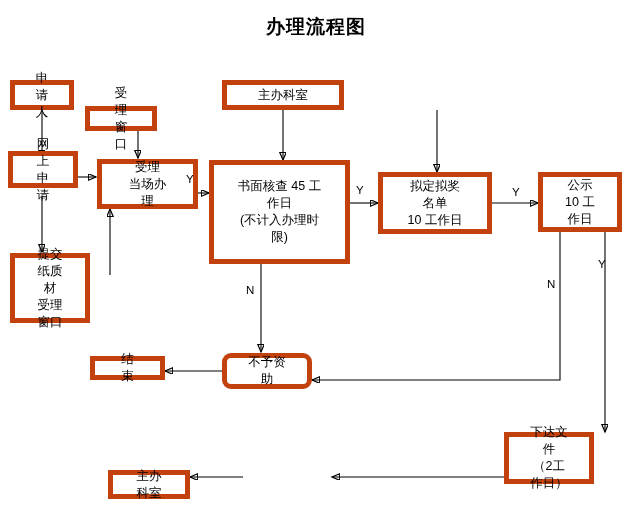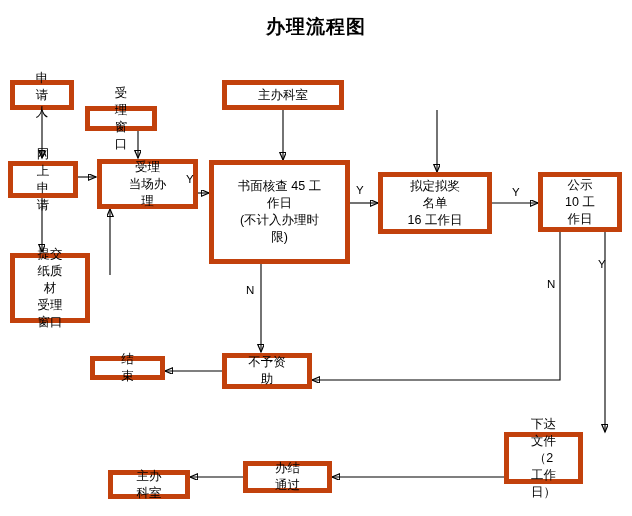--- a/index.html
+++ b/index.html
@@ -106,39 +106,38 @@
 
     <line x1="504" y1="477" x2="332" y2="477" marker-end="url(#arrow)"></line>
 
     <line x1="243" y1="477" x2="190" y2="477" marker-end="url(#arrow)"></line>
   </svg>
 
   <div class="node" style="left:10px;  top:80px;  width:64px;  height:30px;">申请人</div>
   <div class="node" style="left:85px; top:80px;  width:72px;  height:25px;margin-top:26px;">受理窗口</div>
   <div class="node" style="left:222px; top:80px;  width:122px; height:30px;">主办科室</div>
 
-  <div class="node" style="left:8px;   top:161px; width:70px;  height:37px;">网上申请</div>
+  <div class="node" style="left:8px;   top:151px; width:70px;  height:37px;">网上申请</div>
   <div class="node" style="left:97px;  top:159px; width:101px;  height:50px;">受理
 当场办理</div>
   <div class="node" style="left:209px; top:160px; width:141px; height:104px;">书面核查 45 工作日
 (不计入办理时限)</div>
   <div class="node" style="left:378px; top:172px; width:114px; height:62px;">拟定拟奖名单
-16 工作日</div>
+10 工作日</div>
   <div class="node" style="left:538px; top:172px; width:84px;  height:60px;">公示
 10 工作日</div>
 
   <div class="node" style="left:10px;  top:253px; width:80px;  height:70px;">提交纸质材
 受理窗口</div>
 
   <div class="node" style="left:90px;  top:356px; width:75px;  height:24px;">结束</div>
-  <div class="node" style="left:222px; top:353px; width:90px;  height:36px;">不予资助</div>
+  <div class="node" style="left:222px; top:353px; width:90px;  height:36px;border-radius:9px;">不予资助</div>
 
-  <div class="node" style="left:504px; top:432px; width:79px;  height:52px;">下达文件
+  <div class="node" style="left:504px; top:432px; width:90px;  height:52px;">下达文件
 （2工作日）</div>
-  <div class="node" style="left:243px; top:461px; width:89px;  height:32px;">办结通过</div>
   <div class="node" style="left:108px; top:470px; width:82px;  height:29px;">主办科室</div>
 
   <div class="edge-label" style="left:186px; top:173px;">Y</div>
   <div class="edge-label" style="left:356px; top:184px;">Y</div>
   <div class="edge-label" style="left:512px; top:186px;">Y</div>
   <div class="edge-label" style="left:246px; top:284px;">N</div>
   <div class="edge-label" style="left:547px; top:278px;">N</div>
   <div class="edge-label" style="left:598px; top:258px;">Y</div>
 
 </div>

